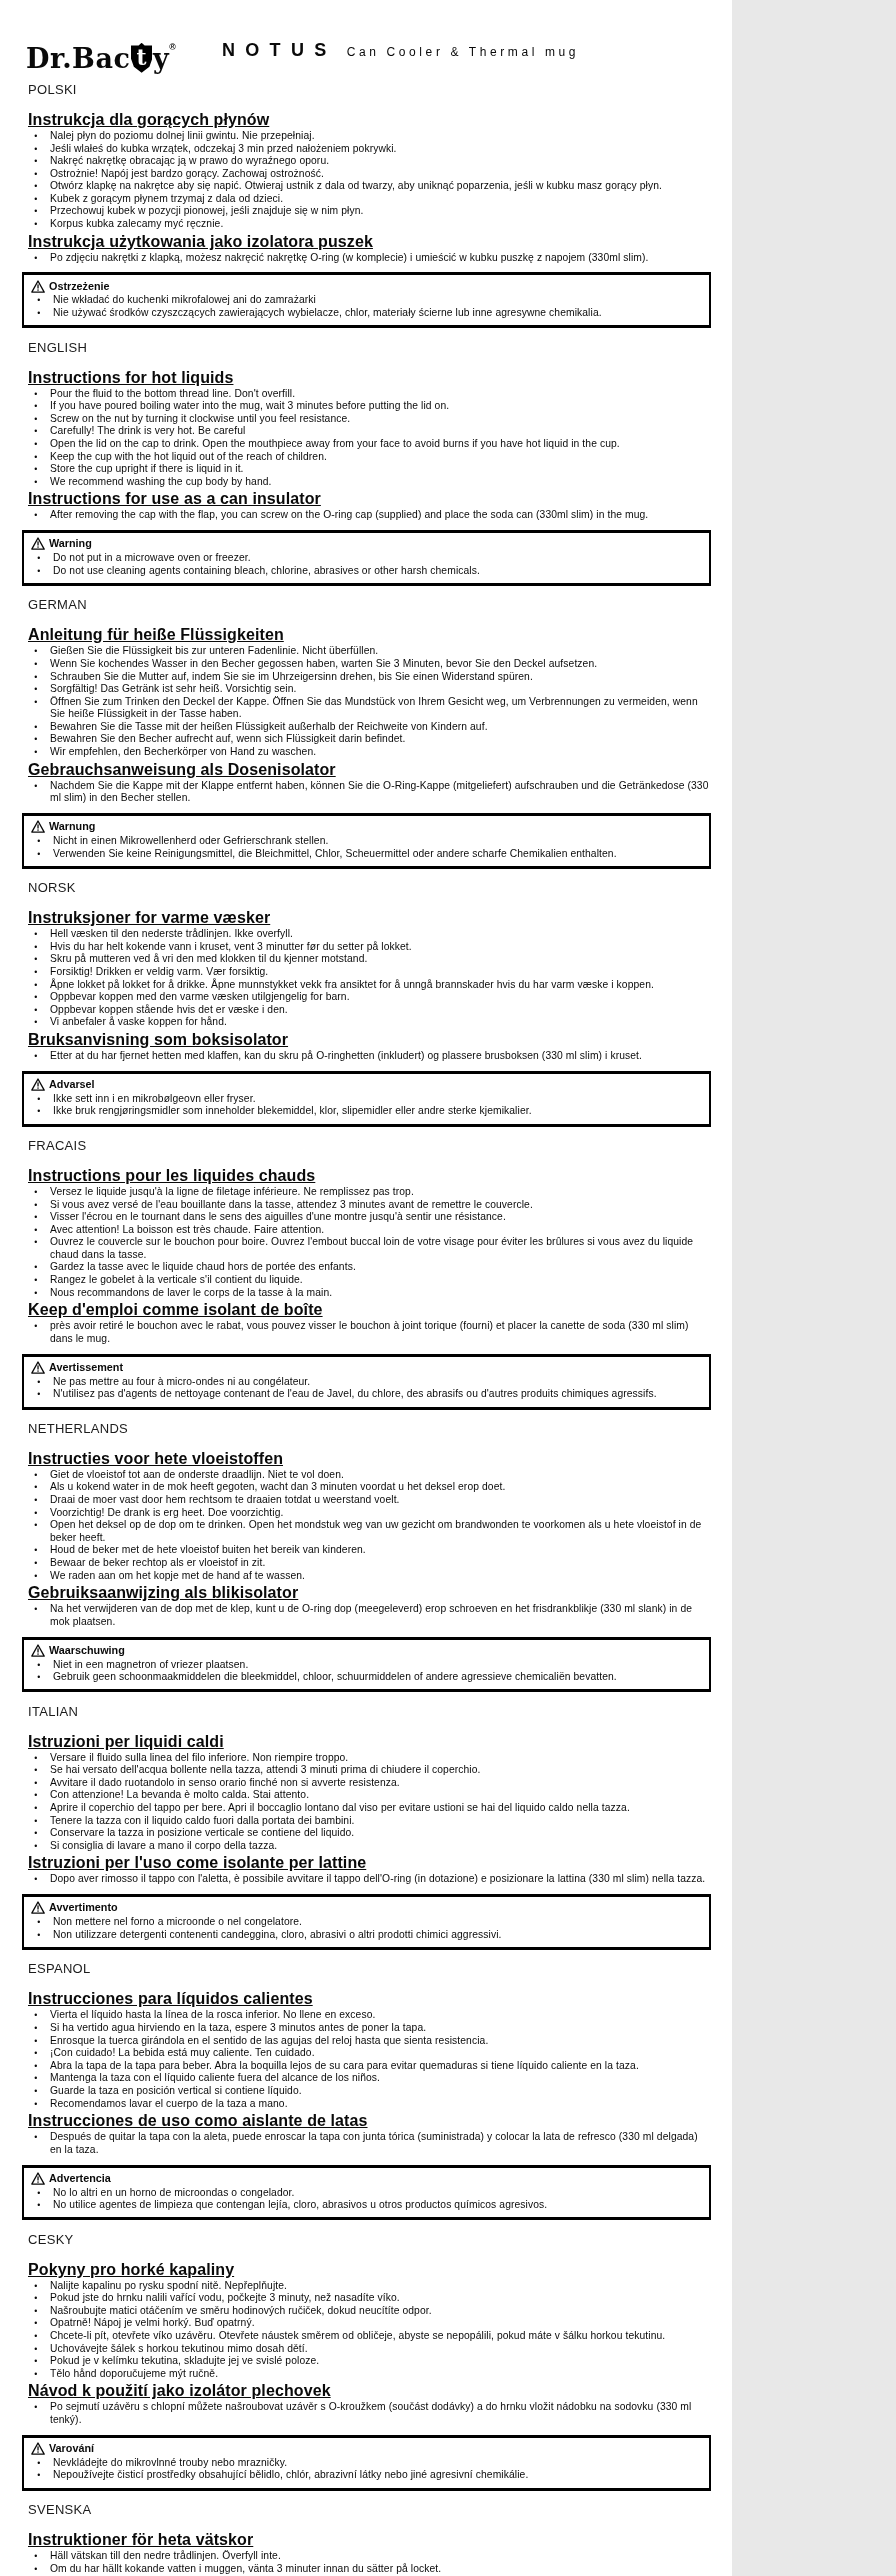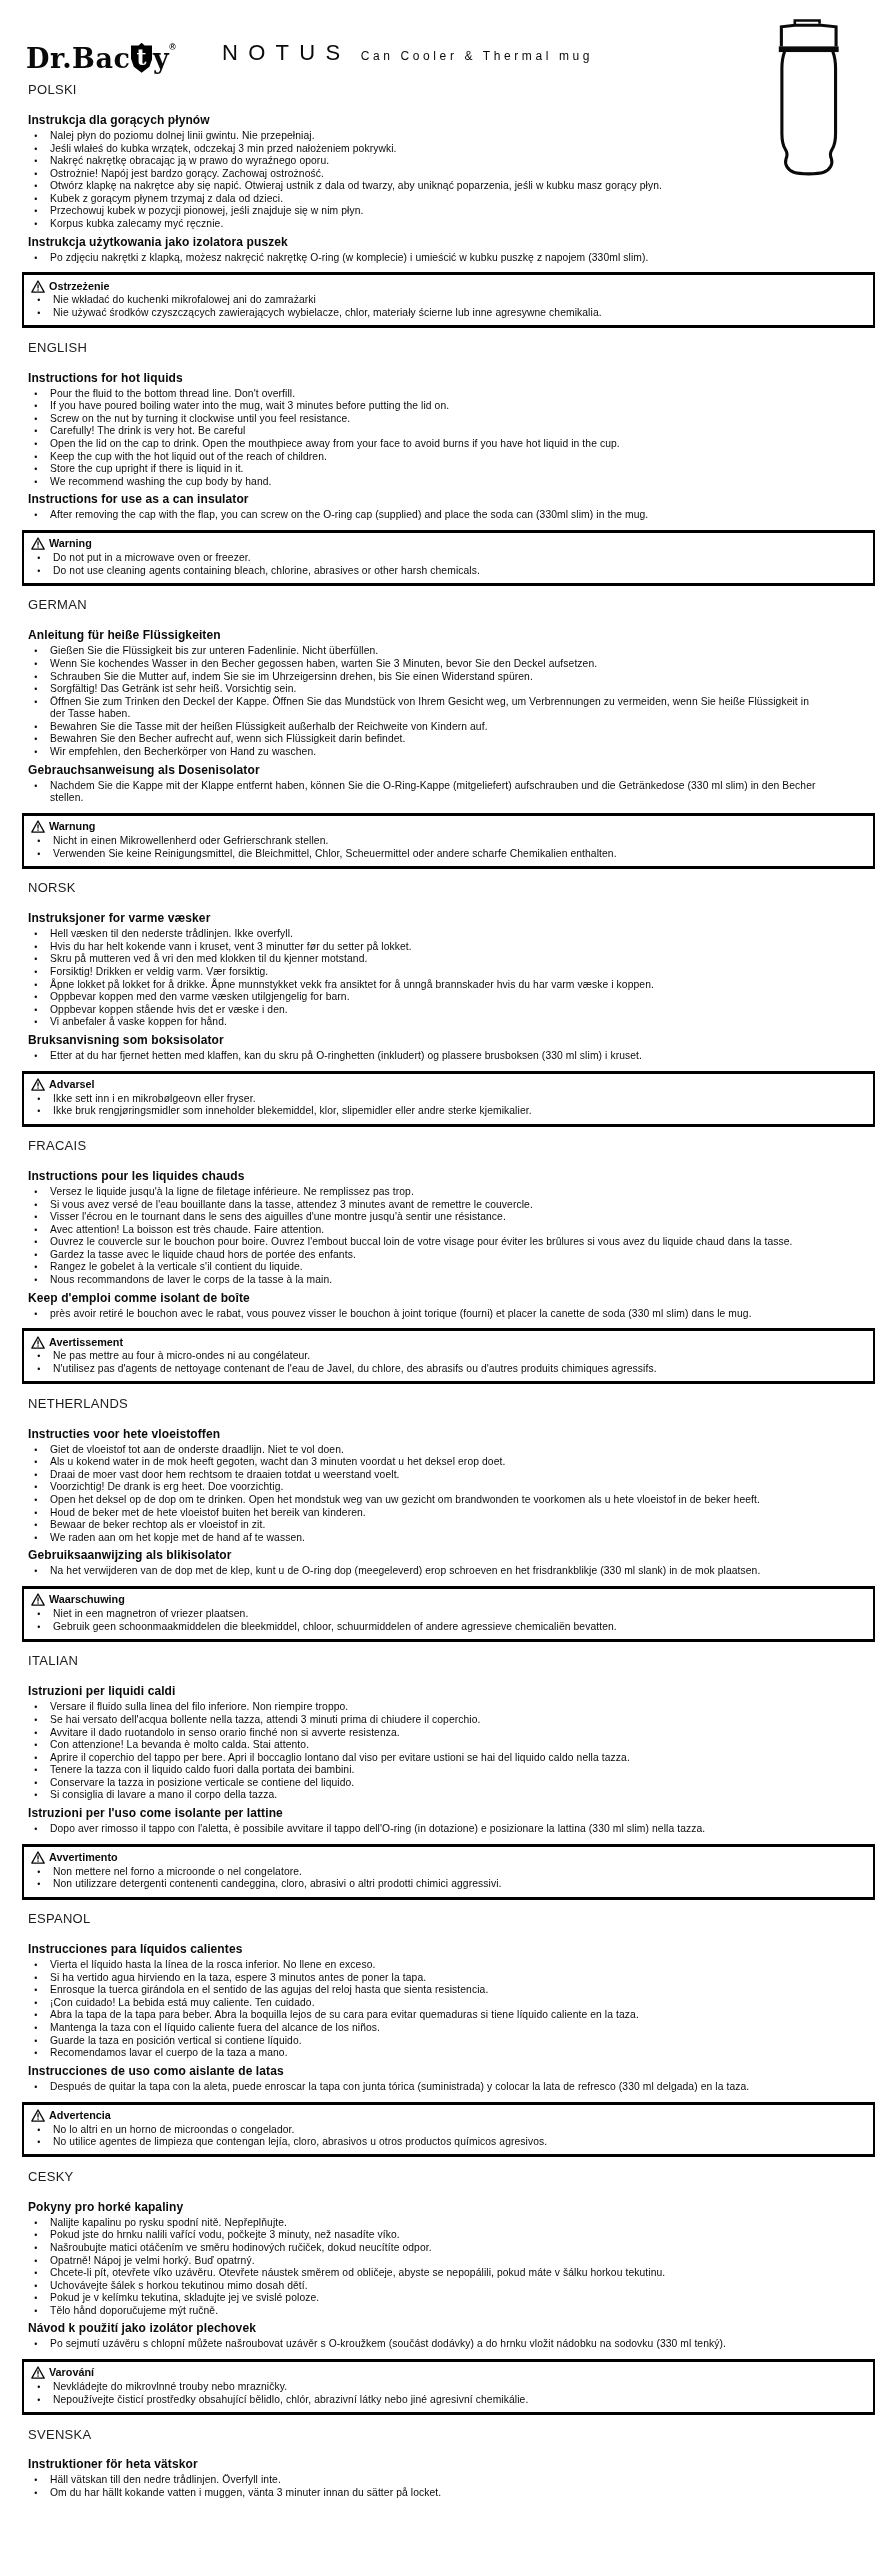--- a/index.html
+++ b/index.html
@@ -1,18 +1,18 @@
 <!DOCTYPE html>
 <html style="font-size:8.2px"><head>
 <meta charset="utf-8">
 <style>
   html,body{margin:0;padding:0;background:#e8e8e8;}
   .page{
     position:relative;
-    width:896px;height:2576px;
+    width:732px;height:2576px;
     background:#ffffff;
     color:#0a0a0a;
     font-family:"Liberation Sans", sans-serif;
     overflow:hidden;
   }
   .content{padding:0 20.6px 0 28px;}
 
   
   .header{position:relative;height:84px;}
   .logo{
@@ -30,36 +30,37 @@
   }
   .logo .shield .t{
     position:absolute;left:0;right:0;top:3.6px;
     color:#fff;font-size:21.6px;line-height:24px;font-weight:bold;
   }
   .logo .tm{font-size:8.8px;vertical-align:17.5px;font-family:"Liberation Sans",sans-serif;font-weight:bold;}
   .title-row{
     position:absolute;left:222px;top:40px;white-space:nowrap;
   }
   .product-name{
-    font-size:22px;font-weight:normal;letter-spacing:10.3px;
+    font-size:18px;font-weight:bold;letter-spacing:10.3px;
   }
   .product-subtitle{
     font-size:12px;font-weight:400;letter-spacing:3.6px;margin-left:10.3px;
   }
   .mug-illustration{position:absolute;left:772px;top:17.5px;}
 
   
   .lang-section{margin-bottom:2.1px;}
   .lang-label{
     font-size:13px;font-weight:400;color:#1c1c1c;
     letter-spacing:0.3px;line-height:12.4px;margin-bottom:16.5px;
   }
   .sec-heading{
-    font-size:12px;font-weight:bold;margin:0 0 2.6px 0;line-height:14.4px;
+    font-size:16px;font-weight:bold;margin:0 0 2.6px 0;line-height:14.4px;
     letter-spacing:0.1px;
+    text-decoration:underline;
   }
   .sec-heading.can-title{margin-top:4px;}
   ul.bullets{list-style:none;margin:0;padding:0;}
   ul.bullets li{
     position:relative;
     font-size:10.3px;line-height:12.6px;
     padding-left:22px;max-width:773px;
     letter-spacing:0.1px;
   }
   ul.bullets li::before{

